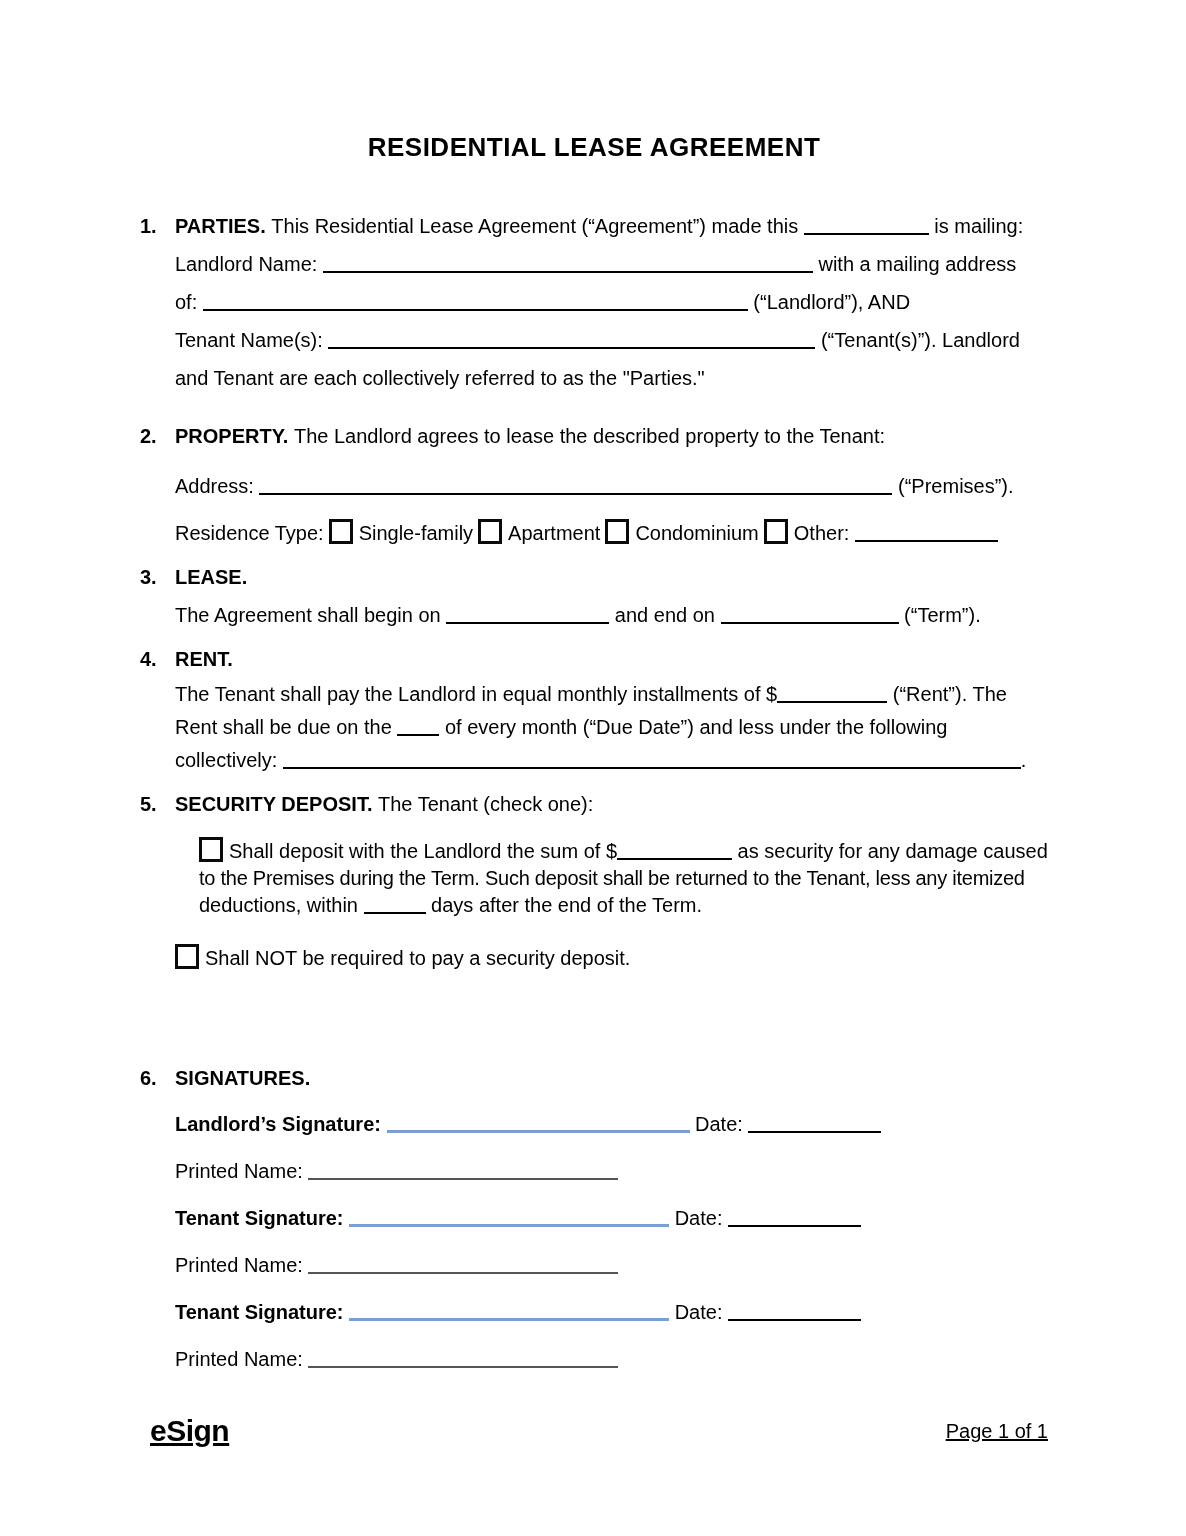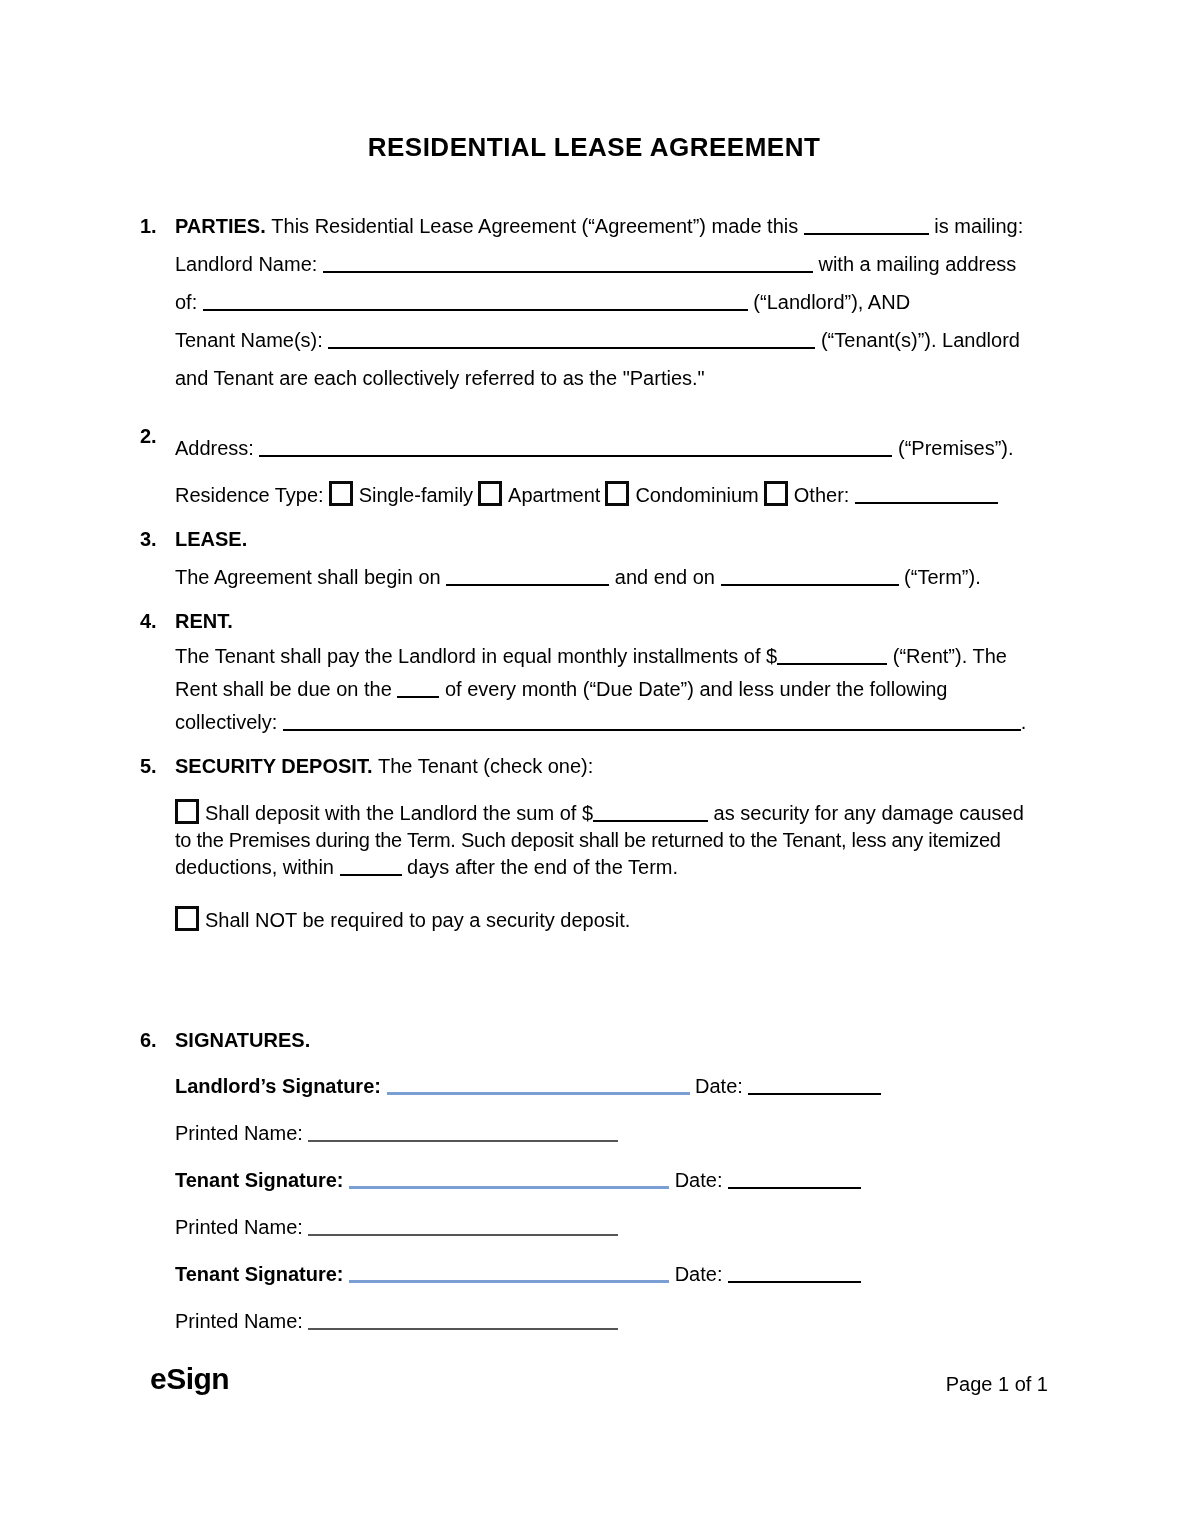--- a/index.html
+++ b/index.html
@@ -16,41 +16,41 @@
   .section{display:flex;}
   .sec-parties{margin-top:44px;}
   .sec-property{margin-top:20px;}
   .sec-term{margin-top:6px;}
   .sec-rent{margin-top:6px;}
   .sec-security{margin-top:8px;}
   .sec-signatures{margin-top:86px;}
   .num{width:35px;flex:none;font-weight:700;line-height:38px;}
   .content{flex:1;min-width:0;}
   .line{line-height:38px;}
-  .lh27{line-height:27px;}
+  .lh27{line-height:27px;margin-left:24px;}
   .lh30{line-height:30px;}
   .lh33{line-height:33px;}
   .sigrow{line-height:26px;margin-top:21px;}
   .fit{letter-spacing:-0.25px;}
   .bold{font-weight:700;}
   .blank{
     display:inline-block;height:16px;vertical-align:-2px;
     border-bottom:2px solid #000;
   }
   .blank.blue{border-bottom:3px solid var(--sig-blue,#7b9fd4);height:15px;}
   .blank.gray{border-bottom:2px solid var(--printed-gray,#555555);}
   .checkbox{
     display:inline-block;width:18px;height:19px;background:#fff;
     border:3px solid #0a0a0a;vertical-align:-4px;margin:0 6px 0 5px;
     box-sizing:content-box;
   }
   .checkbox:first-child{margin-left:0;}
   .footer{
-    display:flex;justify-content:space-between;align-items:flex-end;
-    margin-top:28px;padding-left:10px;
+    display:flex;justify-content:space-between;align-items:center;
+    margin-top:42px;padding-left:10px;text-decoration:underline;
   }
   .brand{font-weight:700;font-size:30px;letter-spacing:-0.5px;}
   .pageno{font-size:20px;}
 </style>
 </head>
 <body>
 
 <div class="page">
   <h1 class="title">RESIDENTIAL LEASE AGREEMENT</h1>
   <div>
@@ -60,20 +60,21 @@
           <div class="line"><span class="t bold">PARTIES. </span><span class="t">This Residential Lease Agreement (“Agreement”) made this </span><span class="blank" style="width: 125px;"></span><span class="t"> is mailing:</span></div>
           <div class="line"><span class="t">Landlord Name: </span><span class="blank" style="width: 490px;"></span><span class="t"> with a mailing address</span></div>
           <div class="line"><span class="t">of: </span><span class="blank" style="width: 545px;"></span><span class="t"> (“Landlord”), AND</span></div>
           <div class="line"><span class="t">Tenant Name(s): </span><span class="blank" style="width: 487px;"></span><span class="t"> (“Tenant(s)”). Landlord</span></div>
           <div class="line"><span class="t">and Tenant are each collectively referred to as the "Parties."</span></div>
         </div>
       </div>
       <div class="section sec-property">
         <div class="num">2.</div>
         <div class="content">
+          <div class="line"><span class="t bold">PROPERTY. </span><span class="t">The Landlord agrees to lease the described property to the Tenant:</span></div>
           <div class="line" style="margin-top: 12px;"><span class="t">Address: </span><span class="blank" style="width: 633px;"></span><span class="t"> (“Premises”).</span></div>
           <div class="line" style="margin-top: 9px;"><span class="t">Residence Type:</span><span class="checkbox"></span><span class="t">Single-family</span><span class="checkbox"></span><span class="t">Apartment</span><span class="checkbox"></span><span class="t">Condominium</span><span class="checkbox"></span><span class="t">Other: </span><span class="blank" style="width: 143px;"></span></div>
         </div>
       </div>
       <div class="section sec-term">
         <div class="num">3.</div>
         <div class="content">
           <div class="line"><span class="t bold">LEASE.</span></div>
           <div class="line"><span class="t">The Agreement shall begin on </span><span class="blank" style="width: 163px;"></span><span class="t"> and end on </span><span class="blank" style="width: 178px;"></span><span class="t"> (“Term”).</span></div>
         </div>

